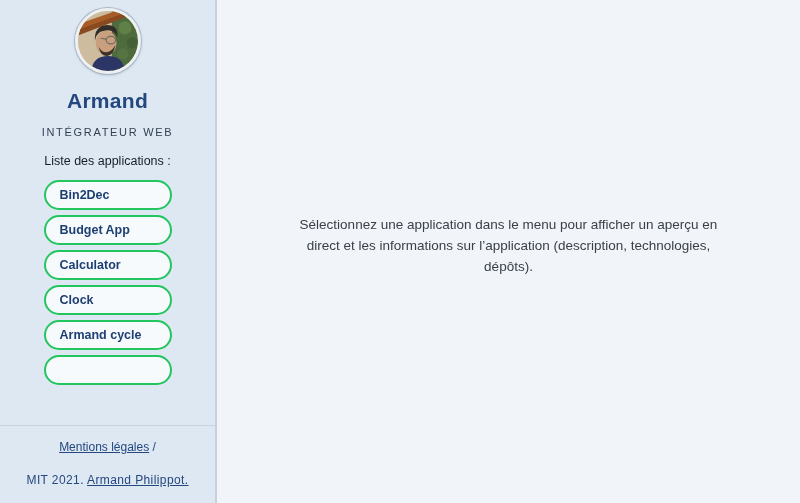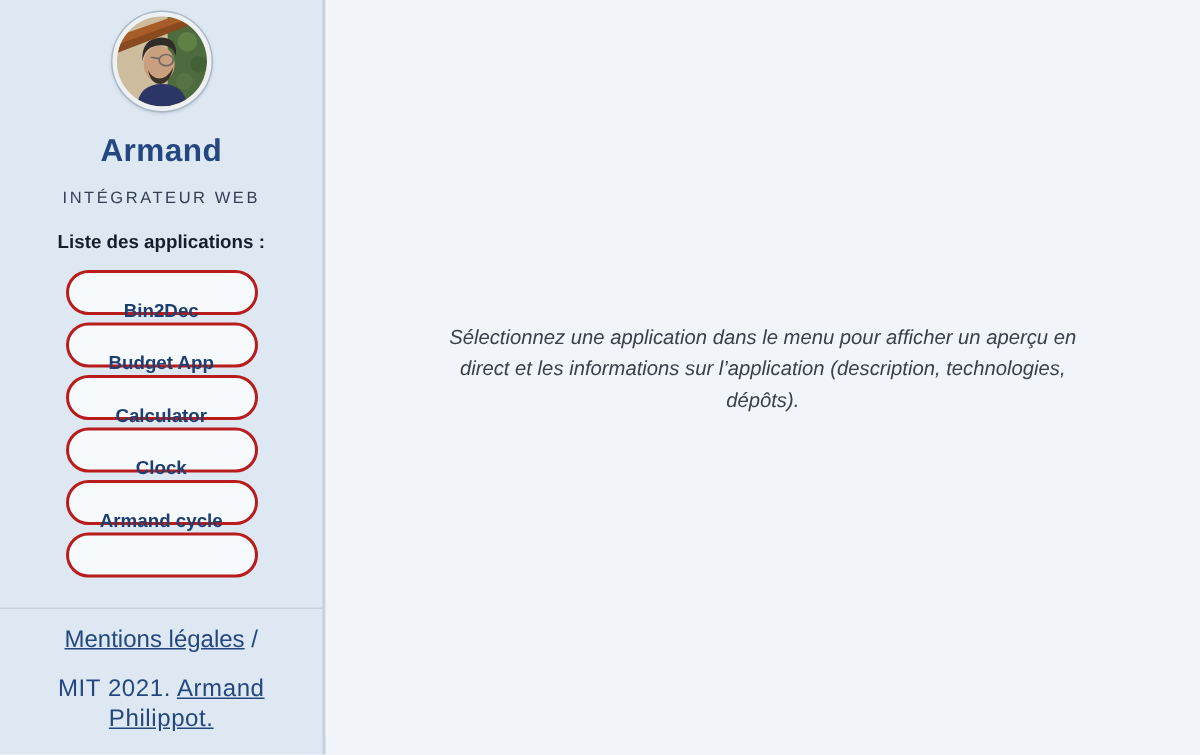--- a/index.html
+++ b/index.html
@@ -50,74 +50,73 @@
   .apps {
     flex: 1;
     overflow: hidden;
     margin-top: 16px;
     display: flex;
     flex-direction: column;
     align-items: center;
   }
   .apps-heading {
     font-size: 12.5px;
-    font-weight: bold;
+    font-weight: normal;
     color: #141e2c;
     text-align: center;
   }
   .apps-list {
     margin-top: 12px;
     display: flex;
     flex-direction: column;
     align-items: center;
     gap: 5px;
   }
   .app-btn {
     display: block;
     min-width: 128px;
     height: 30px;
-    padding: 12px 14px;
-    border: 2px solid #b91c1c;
+    padding: 0 14px;
+    border: 2px solid #22c55e;
     border-radius: 15px;
     background: #f7fafd;
     color: #1d3f72;
     font-family: inherit;
     font-size: 12.5px;
     font-weight: bold;
-    text-align: center;
+    text-align: left;
     line-height: 26px;
     cursor: pointer;
     white-space: nowrap;
   }
 
   
   .sidebar-footer {
     border-top: 1px solid #c7d2e0;
     padding: 11px 6px 13px;
     text-align: center;
-    font-size: 16px;
+    font-size: 12px;
     color: #24477f;
     line-height: 20px;
   }
   .sidebar-footer a {
     color: #24477f;
     text-decoration: underline;
     cursor: pointer;
   }
   .footer-line2 { margin-top: 13px; letter-spacing: .4px; }
 
   
   .main {
     flex: 1;
     height: 490px;
     background: #f1f4f9;
     display: flex;
     align-items: center;
     justify-content: center;
-    font-style: italic;
   }
   .placeholder-msg {
     max-width: 445px;
     text-align: center;
     font-size: 13.5px;
     line-height: 21px;
     color: #3a4049;
   }
 </style>
 </head>

